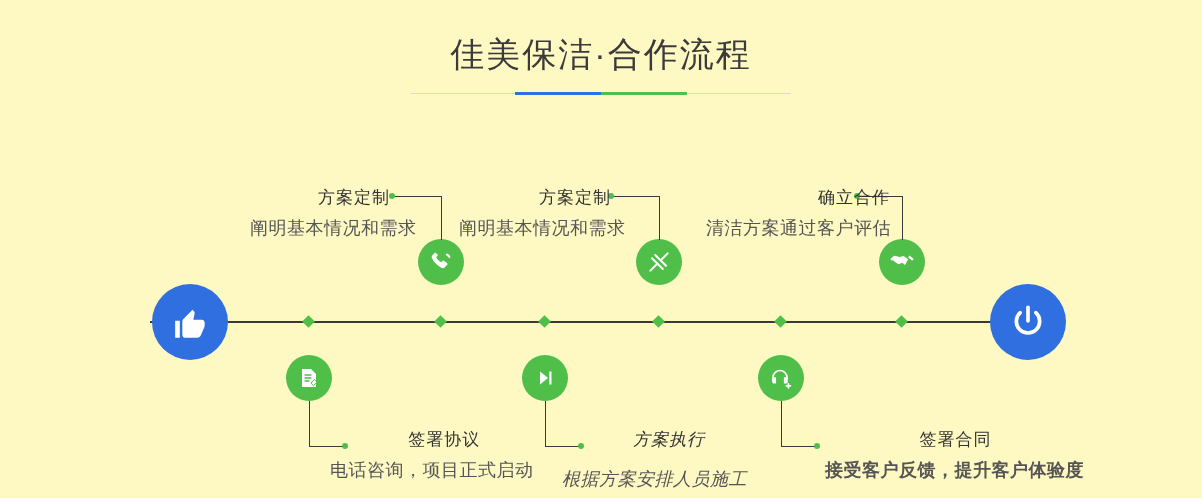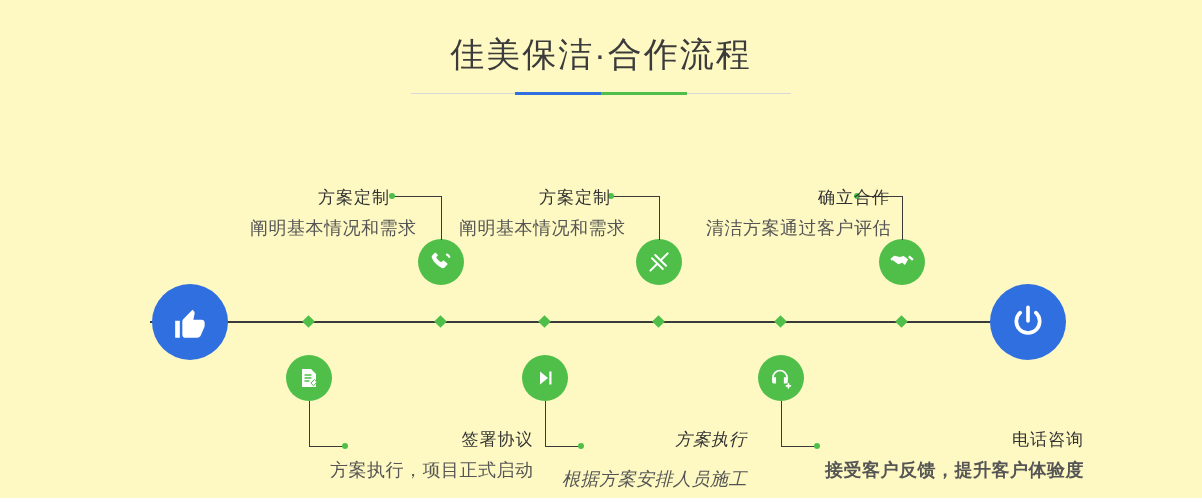--- a/index.html
+++ b/index.html
@@ -142,21 +142,21 @@
     display: block;
   }
   .lbl .d {
     font-size: 18px;
     color: #555555;
     letter-spacing: 0.5px;
     display: block;
     margin-top: 7px;
   }
   .lbl.above { text-align: left; }
-  .lbl.below { text-align: right; }
+  .lbl.below { text-align: center; }
 
   svg { display: block; }
 </style>
 </head>
 <body>
 
 <div id="stage">
 
   <div class="header">
     <h1 class="title">佳美保洁·合作流程</h1>
@@ -217,21 +217,21 @@
         <path d="M8 9h6M8 12h6M8 15h4" stroke="#4fbf4a" stroke-width="1.3" stroke-linecap="round"></path>
         <path d="M17.4 13.6 20 16.2l-3.5 3.5-2.6-2.6z" fill="#ffffff" stroke="#4fbf4a" stroke-width="1"></path>
       </svg>
     </span>
   </div>
   <div class="stem-v" style="left:309px; top:401px; height:45px;"></div>
   <div class="stem-h" style="left:309px; top:446px; width:36px;"></div>
   <div class="dot" style="left:342px; top:443px;"></div>
   <div class="lbl below" style="left:355px; top:428px;">
     <span class="t">签署协议</span>
-    <span class="d" style="margin-left:-25px;">方案执行，项目正式启动</span>
+    <span class="d" style="margin-left:-25px;">电话咨询，项目正式启动</span>
   </div>
 
   <div class="node" style="left:636px; top:239px;">
     <span>
       <svg width="26" height="26" viewBox="0 0 24 24" fill="none" stroke="#ffffff" stroke-width="1.8" stroke-linecap="round">
         <path d="M4 20 9.5 14.5"></path>
         <path d="M14.5 9.5 20 4"></path>
         <path d="M8.5 5.5 18.5 15.5"></path>
         <path d="M5.5 8.5 15.5 18.5"></path>
       </svg>
@@ -284,17 +284,17 @@
         <path d="M4 12.2h2.2v4.4H4.6a.6.6 0 0 1-.6-.6z" fill="#ffffff"></path>
         <path d="M17.9 12.2h-2.2v4.4h1.6a.6.6 0 0 0 .6-.6z" fill="#ffffff"></path>
         <path d="M19.4 17.8v4M21.4 19.8h-4"></path>
       </svg>
     </span>
   </div>
   <div class="stem-v" style="left:781px; top:401px; height:45px;"></div>
   <div class="stem-h" style="left:781px; top:446px; width:36px;"></div>
   <div class="dot" style="left:814px; top:443px;"></div>
   <div class="lbl below" style="left:827px; top:428px;">
-    <span class="t">电话咨询</span>
+    <span class="t">签署合同</span>
     <span class="d" style="margin-left:-2px;font-weight:bold;">接受客户反馈，提升客户体验度</span>
   </div>
 
 </div>
 
 </body></html>

